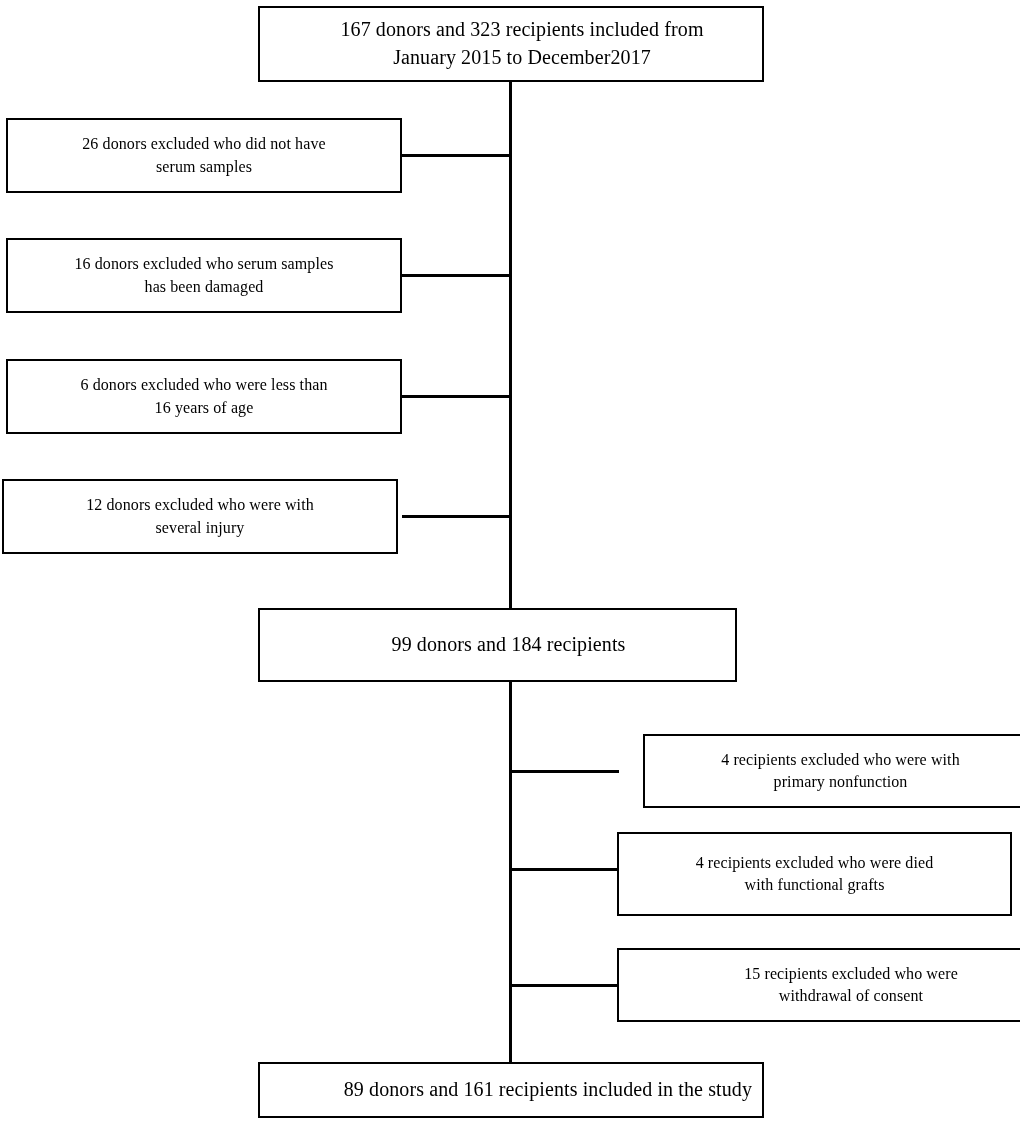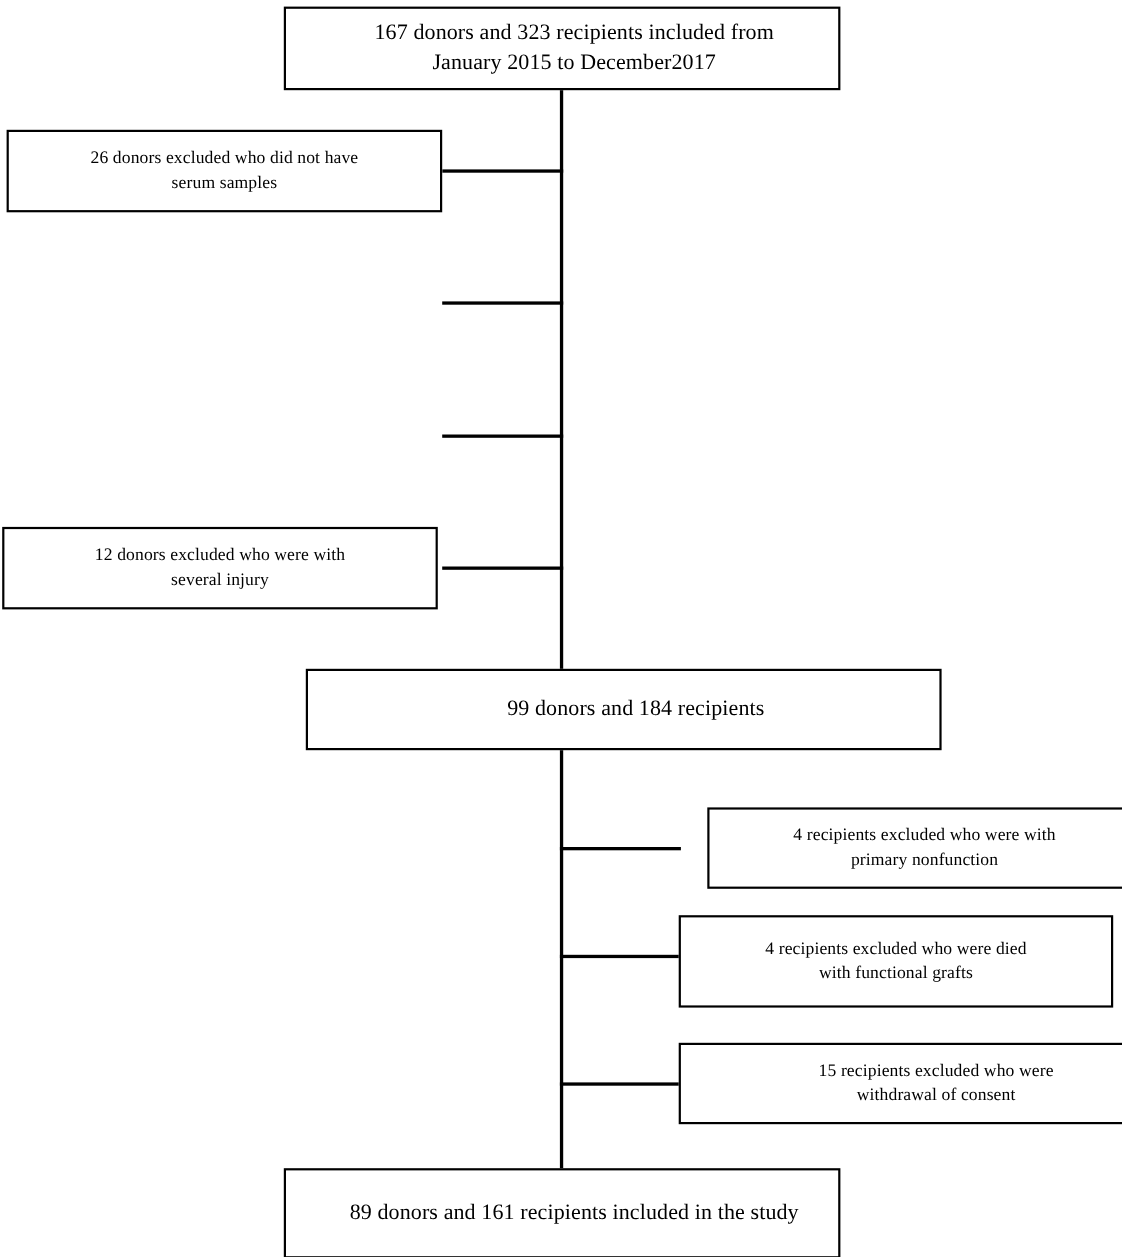--- a/index.html
+++ b/index.html
@@ -76,43 +76,51 @@
   <div class="node node-wide" style="left:258px; top:6px; width:506px; height:76px;">
     <span class="node-text">167 donors and 323 recipients included from
 January 2015 to December2017</span>
   </div>
 
   <div class="node" style="left:6px; top:118px; width:396px; height:75px;">
     <span class="node-text">26 donors excluded who did not have
 serum samples</span>
   </div>
 
+  <div class="node" style="left:6px; top:238px; width:396px; height:75px;">
+    <span class="node-text">16 donors excluded who serum samples
+has been damaged</span>
+  </div>
 
+  <div class="node" style="left:6px; top:359px; width:396px; height:75px;">
+    <span class="node-text">6 donors excluded who were less than
+16 years of age</span>
+  </div>
 
   <div class="node" style="left:2px; top:479px; width:396px; height:75px;">
     <span class="node-text">12 donors excluded who were with
 several injury</span>
   </div>
 
-  <div class="node node-wide" style="left:258px; top:608px; width:578px; height:74px;margin-left:20px;">
+  <div class="node node-wide" style="left:258px; top:608px; width:479px; height:74px;">
     <span class="node-text">99 donors and 184 recipients</span>
   </div>
 
   <div class="node" style="left:643px; top:734px; width:395px; height:74px;justify-content:center;">
     <span class="node-text">4 recipients excluded who were with
 primary nonfunction</span>
   </div>
 
   <div class="node" style="left:617px; top:832px; width:395px; height:84px;">
     <span class="node-text">4 recipients excluded who were died
 with functional grafts</span>
   </div>
 
   <div class="node" style="left:617px; top:948px; width:468px; height:74px;">
     <span class="node-text">15 recipients excluded who were
 withdrawal of consent</span>
   </div>
 
-  <div class="node node-wide" style="left:258px; top:1062px; width:506px; height:82px;">
+  <div class="node node-wide" style="left:258px; top:1062px; width:506px; height:56px;text-align:right;">
     <span class="node-text">89 donors and 161 recipients included in the study</span>
   </div>
 
 </div>
 
 </body></html>

